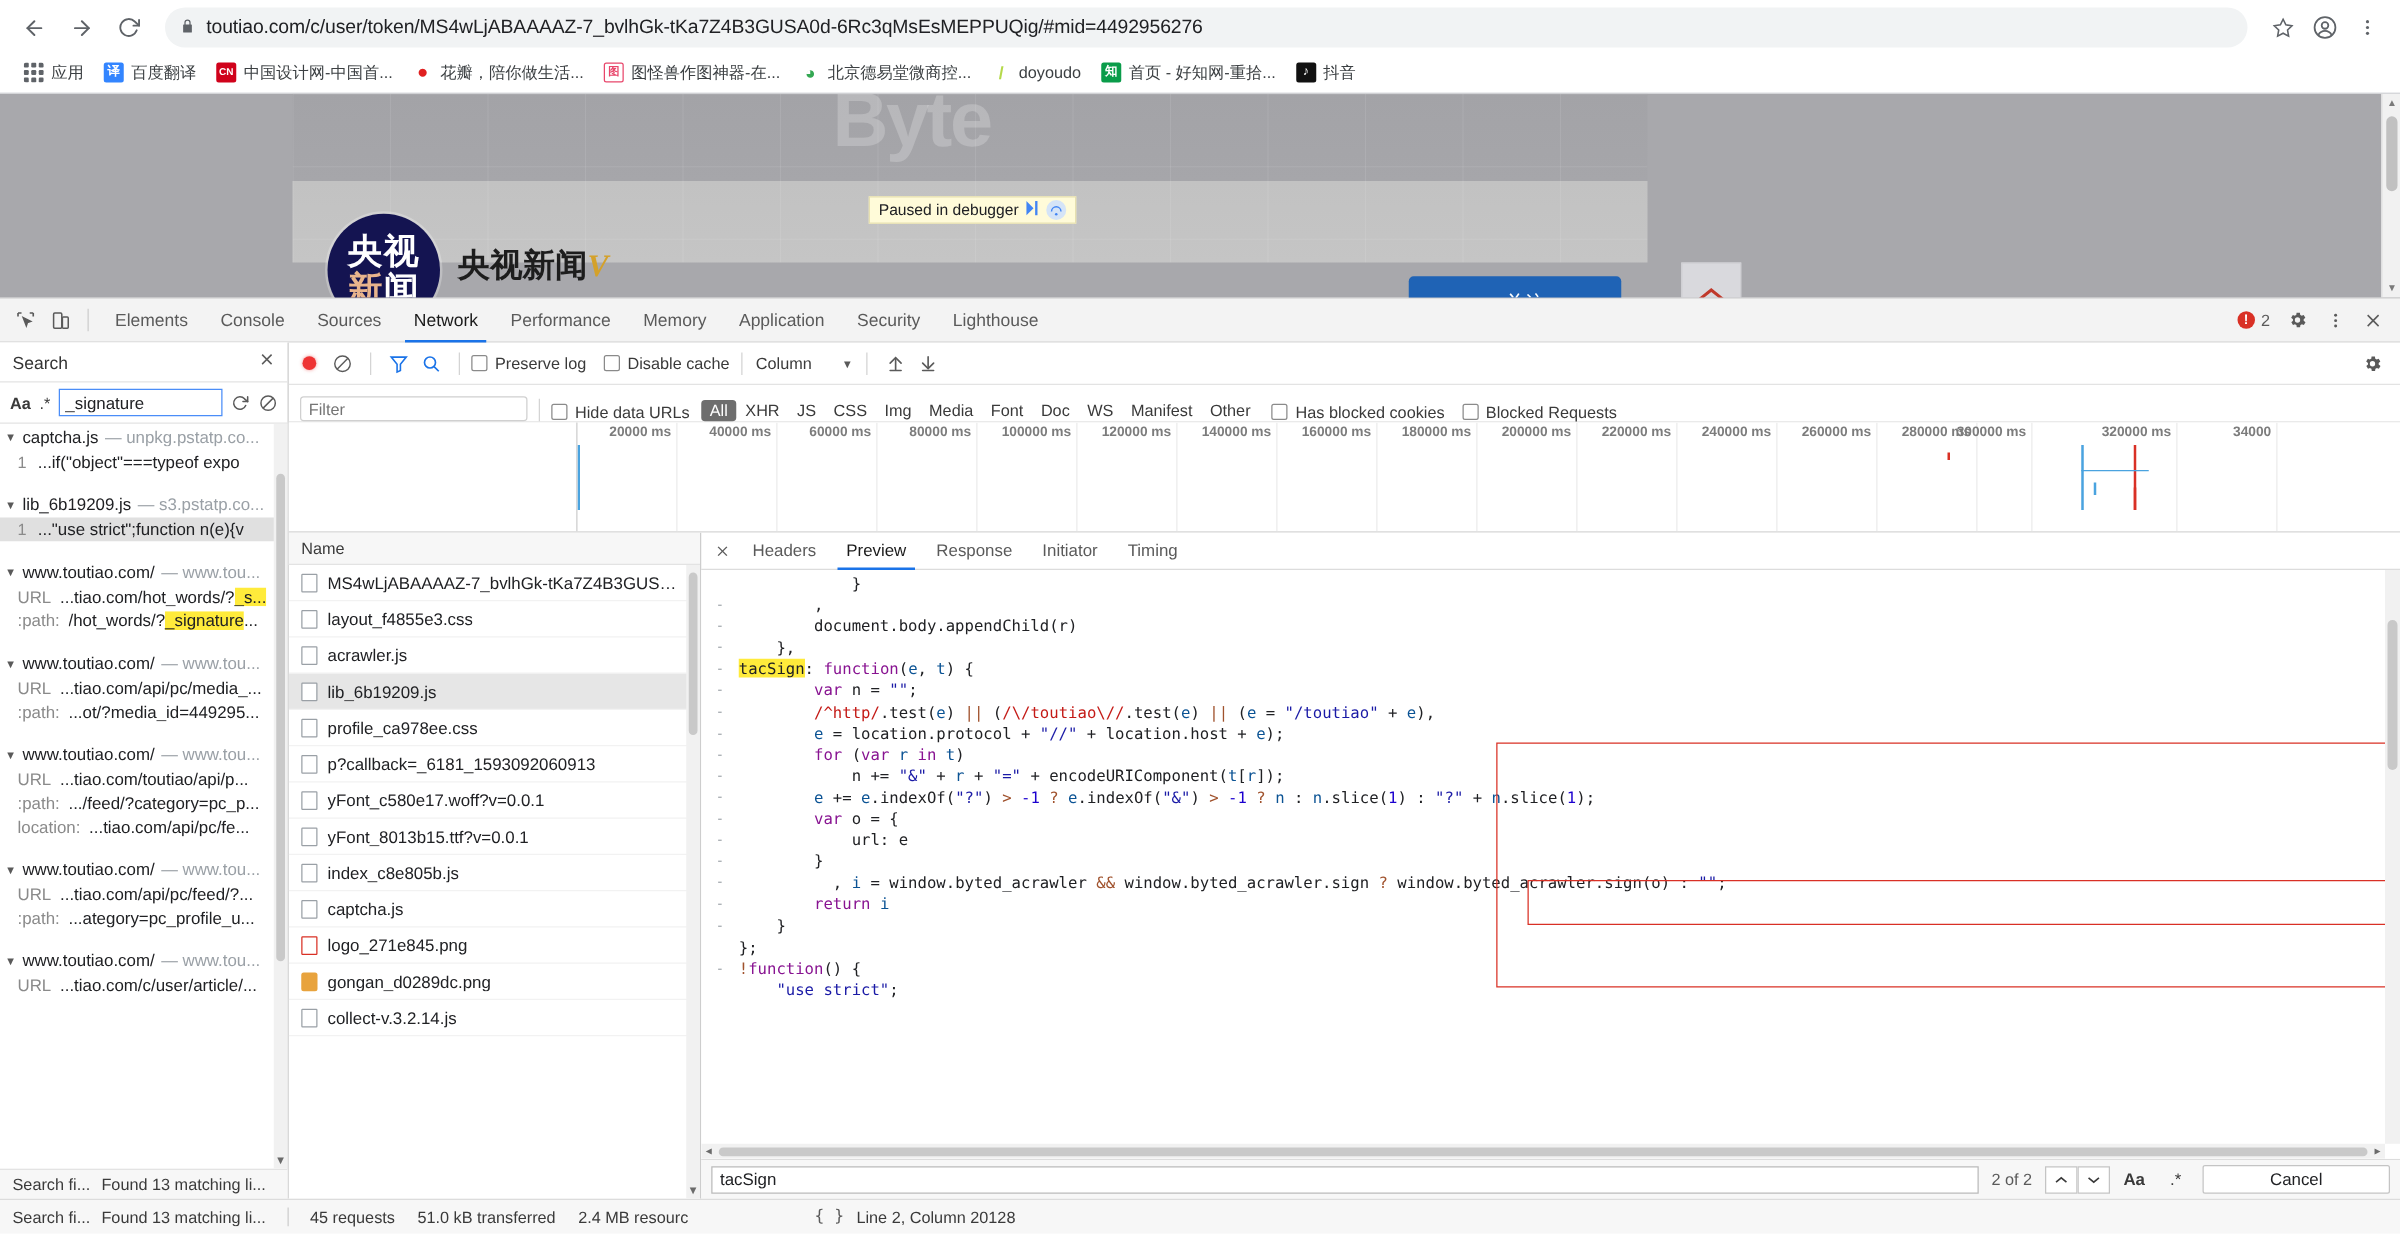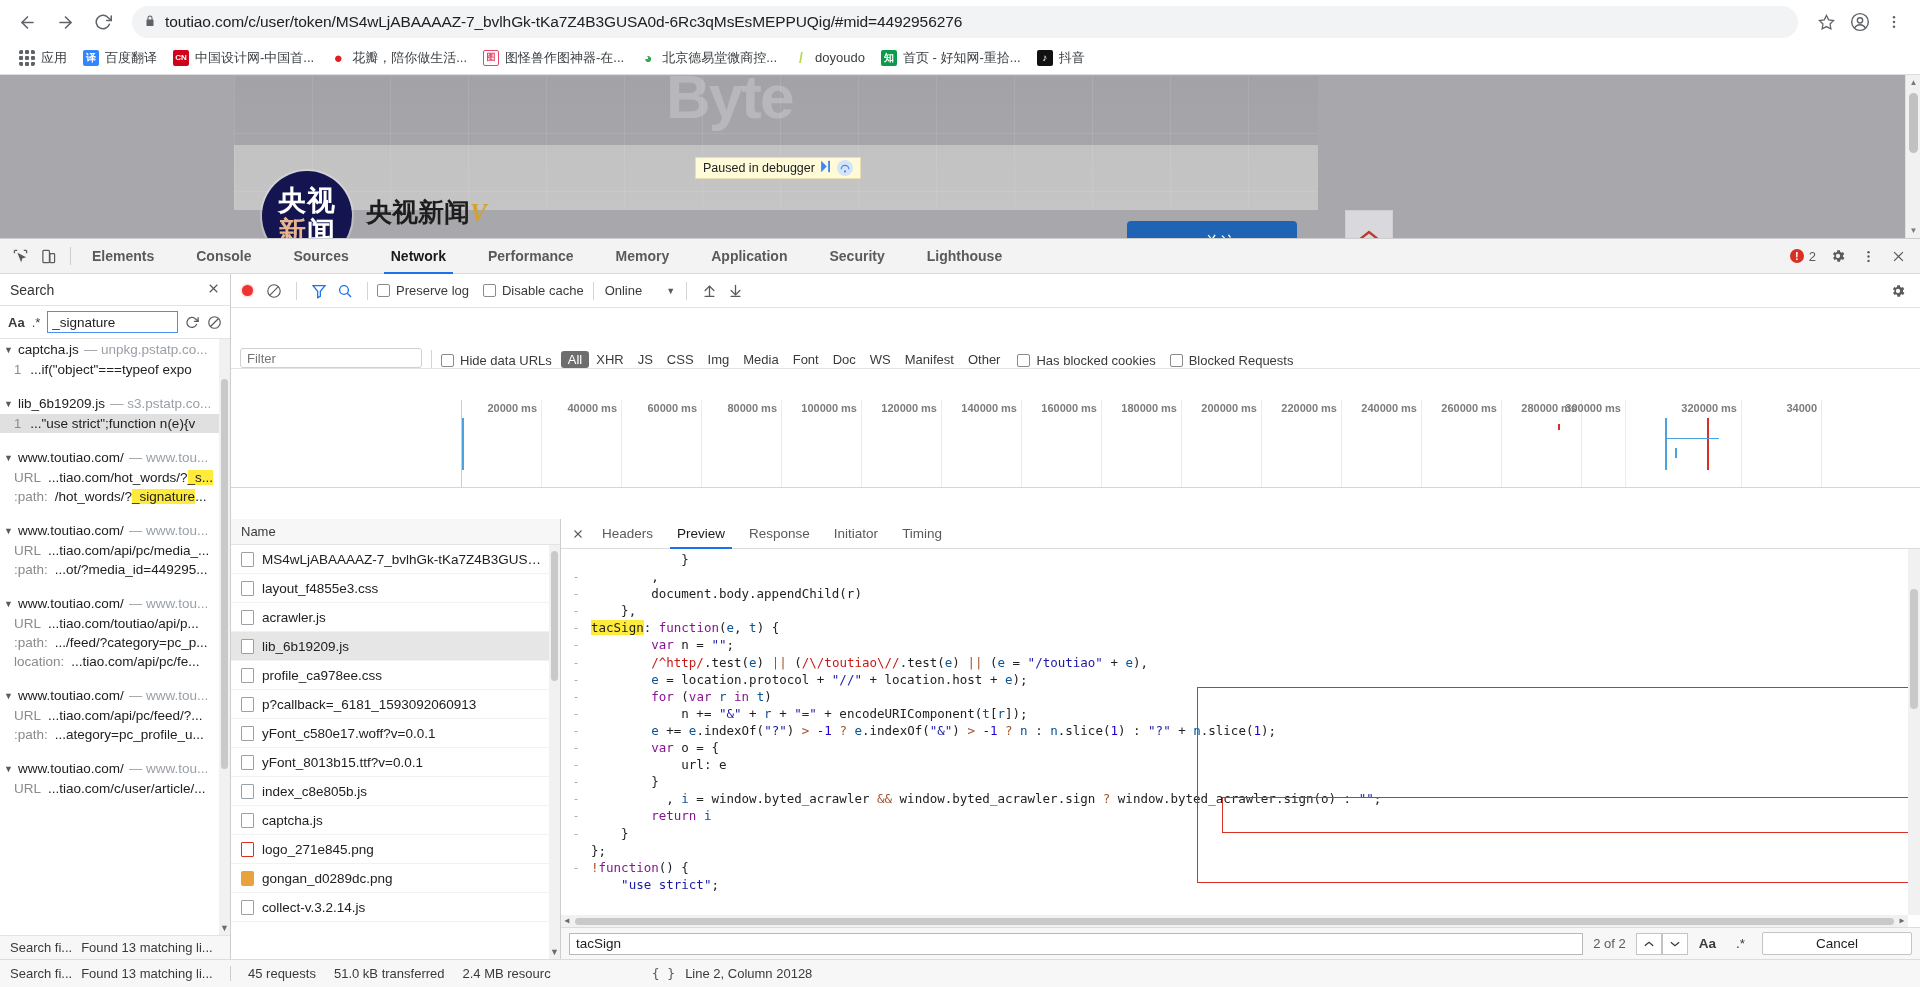--- a/index.html
+++ b/index.html
@@ -84,21 +84,21 @@
                          font-size:8px; color:#7a7a7a; }
 
   
   .devtools { flex:1 1 auto; display:flex; flex-direction:column; background:#fff;
               border-top:1px solid #cdcdcd; min-height:0; }
   .dt-tabbar { height:35px; display:flex; align-items:center; border-bottom:1px solid #dcdcdc;
                background:#f3f3f3; padding-left:6px; flex:0 0 auto; }
   .dt-icobtn { width:28px; height:28px; display:flex; align-items:center; justify-content:center;
                color:#5a5a5a; cursor:pointer; border-radius:3px; }
   .dt-sep { width:1px; height:18px; background:#cdcdcd; margin:0 8px; }
-  .dt-tabs { display:flex; align-items:center; height:35px; gap:16px;font-weight:bold; }
+  .dt-tabs { display:flex; align-items:center; height:35px; gap:0; }
   .dt-tab { padding:0 13px; height:35px; display:flex; align-items:center; font-size:14px;
             color:#5a5a5a; cursor:pointer; position:relative; white-space:nowrap; }
   .dt-tab.active { color:#1a1a1a; }
   .dt-tab.active:after { content:""; position:absolute; left:6px; right:6px; bottom:0; height:2px;
                          background:#1a73e8; }
   .dt-right { margin-left:auto; display:flex; align-items:center; gap:2px; padding-right:8px; }
   .err-badge { display:flex; align-items:center; gap:5px; font-size:13px; color:#5a5a5a;
                padding:0 6px; cursor:pointer; }
   .err-dot { width:14px; height:14px; border-radius:50%; background:#d93025; color:#fff;
              font-size:11px; font-weight:bold; display:flex; align-items:center;
@@ -139,21 +139,21 @@
   .hl { background:#ffeb3b; }
   .sp-foot { height:24px; border-top:1px solid #e3e3e3; display:flex; align-items:center;
              gap:9px; padding:0 10px; font-size:13px; color:#3a3a3a; background:#f7f7f7;
              white-space:nowrap; overflow:hidden; }
   .sp-scroll { position:absolute; right:0; top:0; width:11px; bottom:0; background:#f1f1f1; }
   .sp-scroll .thumb { position:absolute; left:2px; top:40px; width:7px; height:390px;
                       background:#c9c9c9; border-radius:4px; }
   .sp-scroll .dn { position:absolute; left:1px; bottom:2px; font-size:9px; color:#6a6a6a; }
 
   
-  .net { flex:1 1 auto; display:flex; flex-direction:column; min-width:0; min-height:0;gap:31px; }
+  .net { flex:1 1 auto; display:flex; flex-direction:column; min-width:0; min-height:0; }
   .net-toolbar { height:34px; display:flex; align-items:center; gap:0; padding:0 9px;
                  border-bottom:1px solid #e3e3e3; flex:0 0 auto; }
   .rec-dot { width:11px; height:11px; border-radius:50%; background:#e33; margin:0 8px 0 2px;
              box-shadow:0 0 3px rgba(230,50,50,.55); cursor:pointer; }
   .tb-ico { width:26px; height:26px; display:flex; align-items:center; justify-content:center;
             color:#5a5a5a; cursor:pointer; border-radius:3px; }
   .tb-ico.blue { color:#1a73e8; }
   .vsep { width:1px; height:18px; background:#d4d4d4; margin:0 9px; }
   .cb { display:flex; align-items:center; gap:6px; font-size:13px; color:#3a3a3a;
         cursor:pointer; white-space:nowrap; }
@@ -648,21 +648,21 @@
           <label class="cb">
             <span class="cbx"></span>
             <span>Preserve log</span>
           </label>
           <label class="cb" style="margin-left:14px">
             <span class="cbx"></span>
             <span>Disable cache</span>
           </label>
           <div class="vsep"></div>
           <div class="sel-online">
-            <span>Online</span>
+            <span>Column</span>
             <span class="caret">▼</span>
           </div>
           <div class="vsep"></div>
           <div class="tb-ico">
             <svg width="15" height="15" viewBox="0 0 24 24" fill="none" stroke="currentColor" stroke-width="2.1" stroke-linecap="round">
                 <line x1="12" y1="20" x2="12" y2="6"></line>
                 <polyline points="5 12 12 5 19 12"></polyline>
                 <line x1="5" y1="21.5" x2="19" y2="21.5"></line>
               </svg>
           </div>

